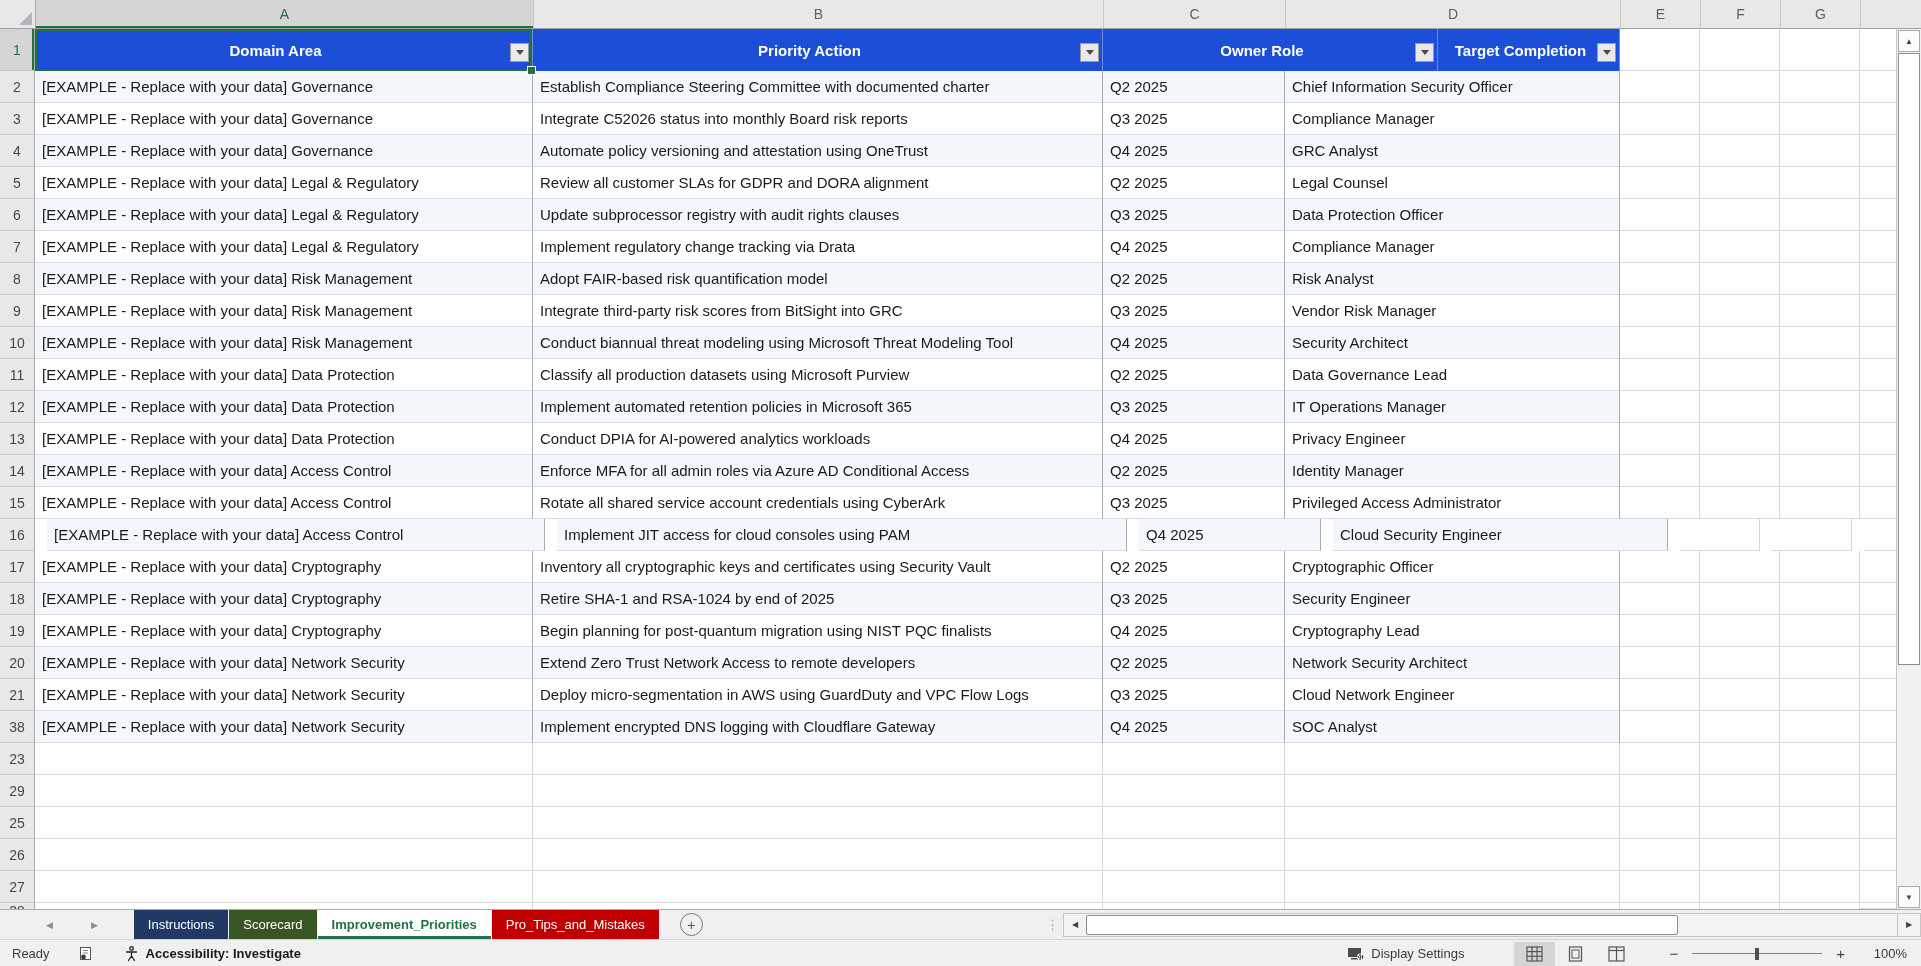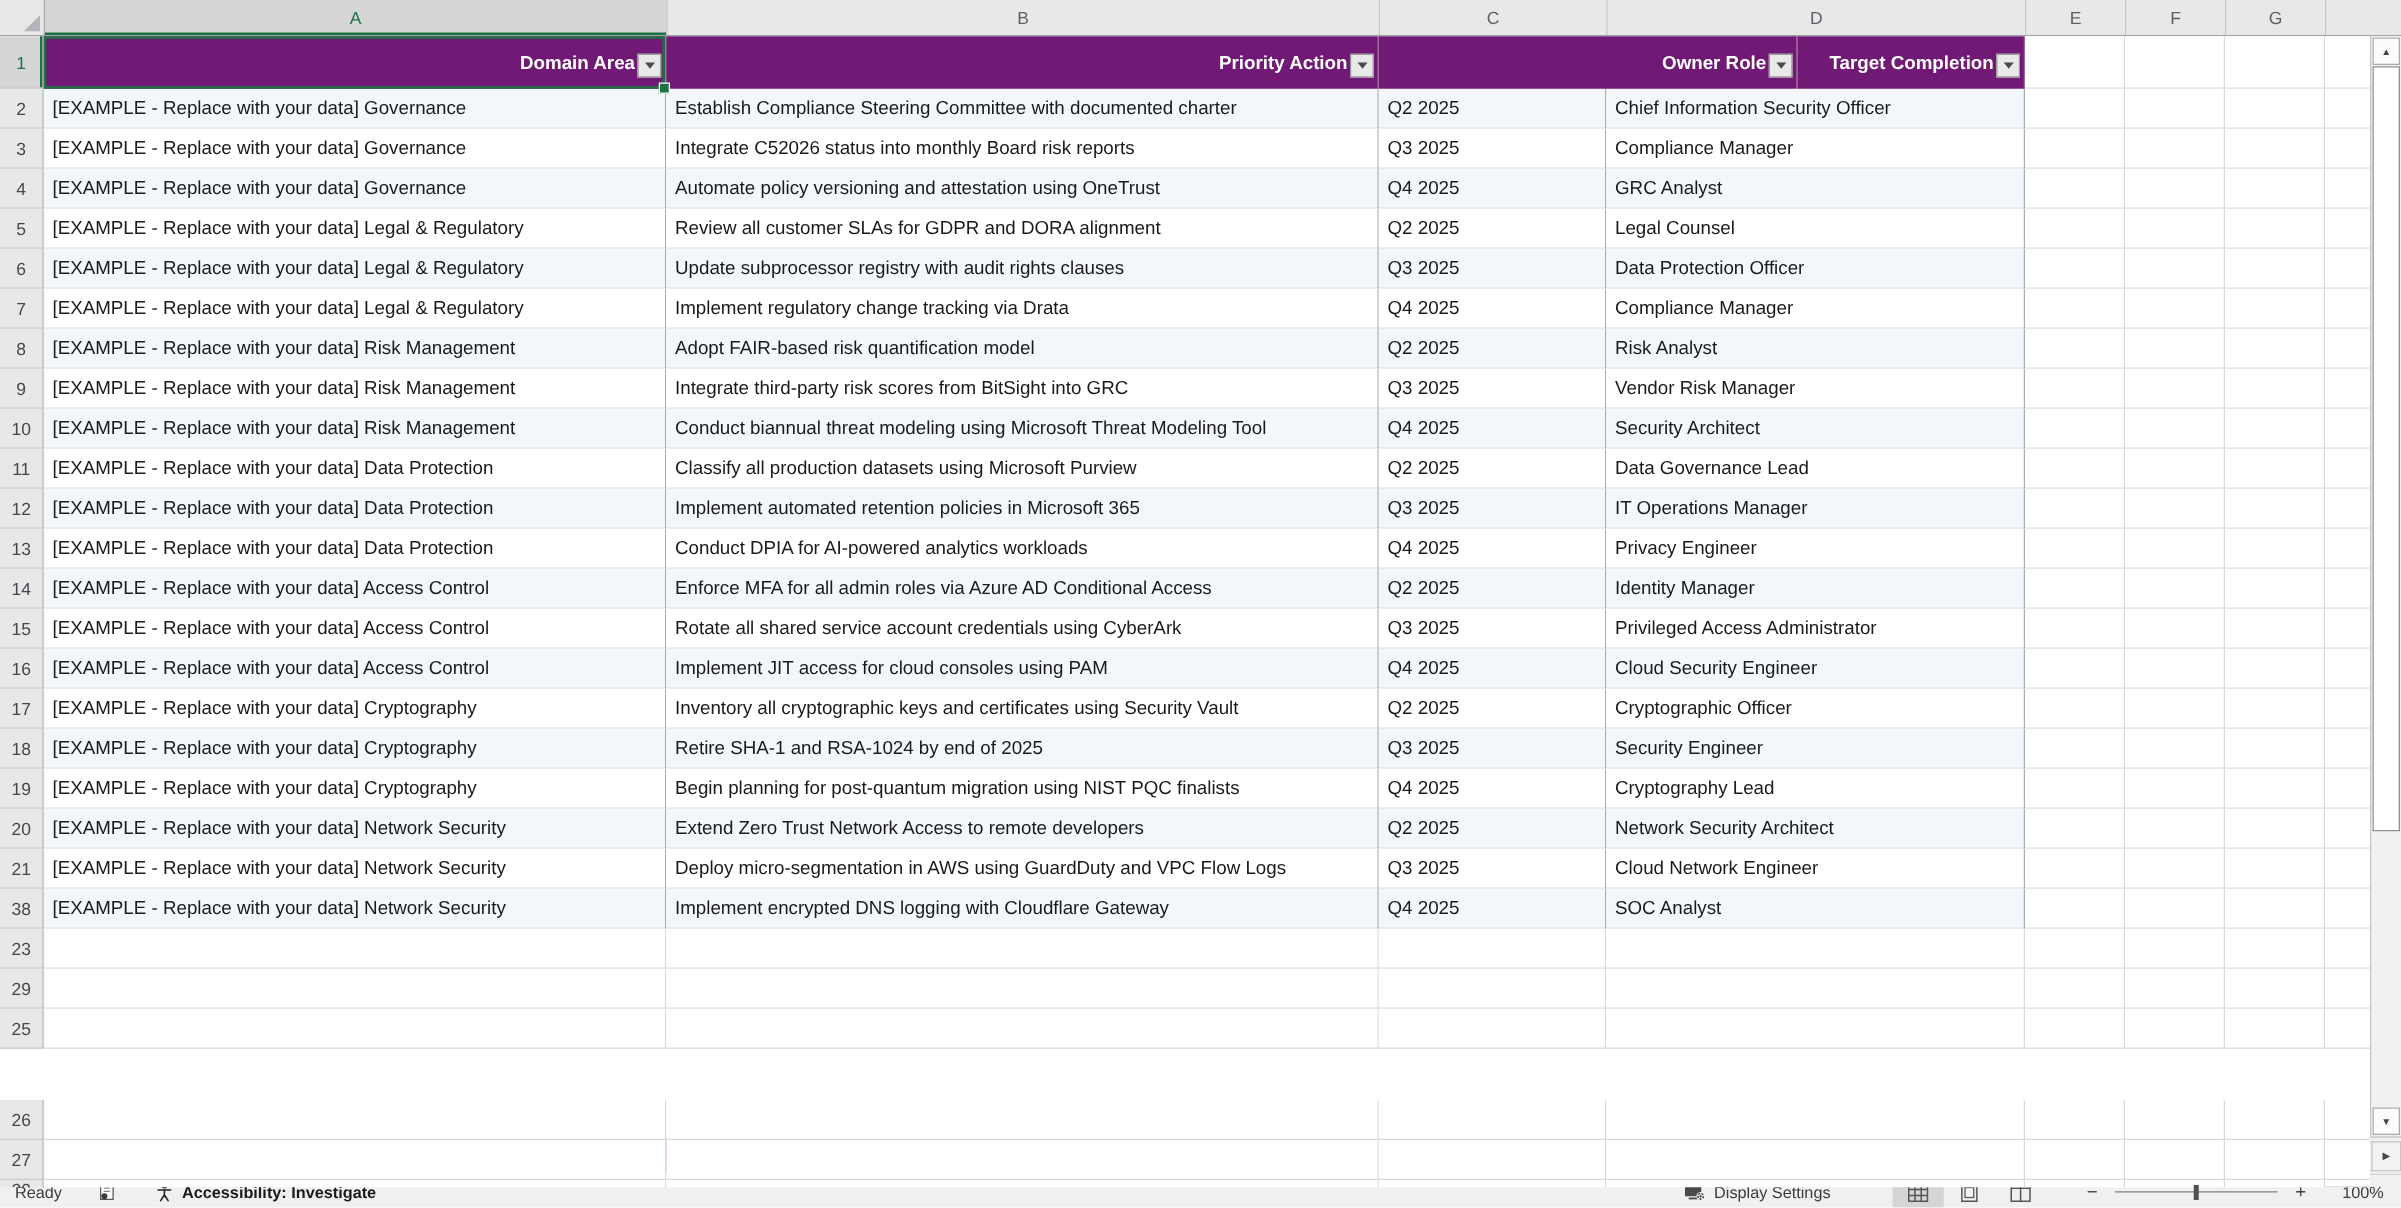--- a/index.html
+++ b/index.html
@@ -25,22 +25,22 @@
   .row{display:flex;width:1896px;}
   .rowhdr{width:35px;flex:none;background:#E8E8E8;border-right:1px solid #ABABAB;border-bottom:1px solid #C9C9C9;
     display:flex;align-items:center;justify-content:center;font-size:14px;color:#44484D;box-sizing:border-box;}
   .rowhdr.selected{background:#D5D5D5;color:#1E7145;box-shadow:inset -2px 0 0 #1E7145;}
   .cell{flex:none;box-sizing:border-box;display:flex;align-items:center;padding:0 7px;
     font-size:15px;color:#1A1A1A;white-space:nowrap;overflow:hidden;
     border-right:1px solid #A6ACB3;border-bottom:1px solid #D8DDE3;background:#fff;}
   .cell.band{background:#F3F7FB;}
   .gridcell{flex:none;box-sizing:border-box;background:#fff;
     border-right:1px solid #D9D9D9;border-bottom:1px solid #D9D9D9;}
-  .hdrcell{flex:none;box-sizing:border-box;position:relative;display:flex;align-items:center;justify-content:flex-end;
-    background:#701a75;color:#FFFFFF;font-weight:bold;font-size:15px;white-space:nowrap;overflow:hidden;
+  .hdrcell{flex:none;box-sizing:border-box;position:relative;display:flex;align-items:center;justify-content:center;
+    background:#1d4ed8;color:#FFFFFF;font-weight:bold;font-size:15px;white-space:nowrap;overflow:hidden;
     border-right:1px solid rgba(255,255,255,0.35);}
   .hdrcell .hlabel{padding:0 24px 0 8px;overflow:hidden;text-overflow:clip;}
   .filterbtn{position:absolute;right:3px;bottom:9px;width:19px;height:19px;background:#E9E9E9;
     border:1px solid #9B9B9B;box-sizing:border-box;display:flex;align-items:center;justify-content:center;cursor:pointer;}
   .filterbtn .arr{width:0;height:0;border-left:4px solid transparent;border-right:4px solid transparent;
     border-top:5px solid #4A4A4A;}
   .a1sel{box-shadow:inset 0 0 0 2px #1E7145;position:relative;overflow:visible;}
   .fillhandle{position:absolute;right:-4px;bottom:-4px;width:7px;height:7px;background:#1E7145;
     border:1px solid #FFFFFF;z-index:6;}
 
@@ -290,21 +290,21 @@
         <div class="rowhdr">15</div>
         <div class="cell" style="width: 498px;">[EXAMPLE - Replace with your data] Access Control</div>
         <div class="cell" style="width: 570px;">Rotate all shared service account credentials using CyberArk</div>
         <div class="cell" style="width: 182px;">Q3 2025</div>
         <div class="cell" style="width: 335px;">Privileged Access Administrator</div>
         <div class="gridcell" style="width: 80px;"></div>
         <div class="gridcell" style="width: 80px;"></div>
         <div class="gridcell" style="width: 80px;"></div>
         <div class="gridcell" style="width: 36px; border-right: none;"></div>
       </div>
-      <div class="row" style="height: 32px;">
+      <div class="row" style="height: 32px; gap: 12px;">
         <div class="rowhdr">16</div>
         <div class="cell band" style="width: 498px;">[EXAMPLE - Replace with your data] Access Control</div>
         <div class="cell band" style="width: 570px;">Implement JIT access for cloud consoles using PAM</div>
         <div class="cell band" style="width: 182px;">Q4 2025</div>
         <div class="cell band" style="width: 335px;">Cloud Security Engineer</div>
         <div class="gridcell" style="width: 80px;"></div>
         <div class="gridcell" style="width: 80px;"></div>
         <div class="gridcell" style="width: 80px;"></div>
         <div class="gridcell" style="width: 36px; border-right: none;"></div>
       </div>
@@ -400,21 +400,21 @@
         <div class="rowhdr">25</div>
         <div class="gridcell" style="width: 498px;"></div>
         <div class="gridcell" style="width: 570px;"></div>
         <div class="gridcell" style="width: 182px;"></div>
         <div class="gridcell" style="width: 335px;"></div>
         <div class="gridcell" style="width: 80px;"></div>
         <div class="gridcell" style="width: 80px;"></div>
         <div class="gridcell" style="width: 80px;"></div>
         <div class="gridcell" style="width: 36px; border-right: none;"></div>
       </div>
-      <div class="row" style="height: 32px; margin-top: 41px;">
+      <div class="row" style="height: 32px;">
         <div class="rowhdr">26</div>
         <div class="gridcell" style="width: 498px;"></div>
         <div class="gridcell" style="width: 570px;"></div>
         <div class="gridcell" style="width: 182px;"></div>
         <div class="gridcell" style="width: 335px;"></div>
         <div class="gridcell" style="width: 80px;"></div>
         <div class="gridcell" style="width: 80px;"></div>
         <div class="gridcell" style="width: 80px;"></div>
         <div class="gridcell" style="width: 36px; border-right: none;"></div>
       </div>

